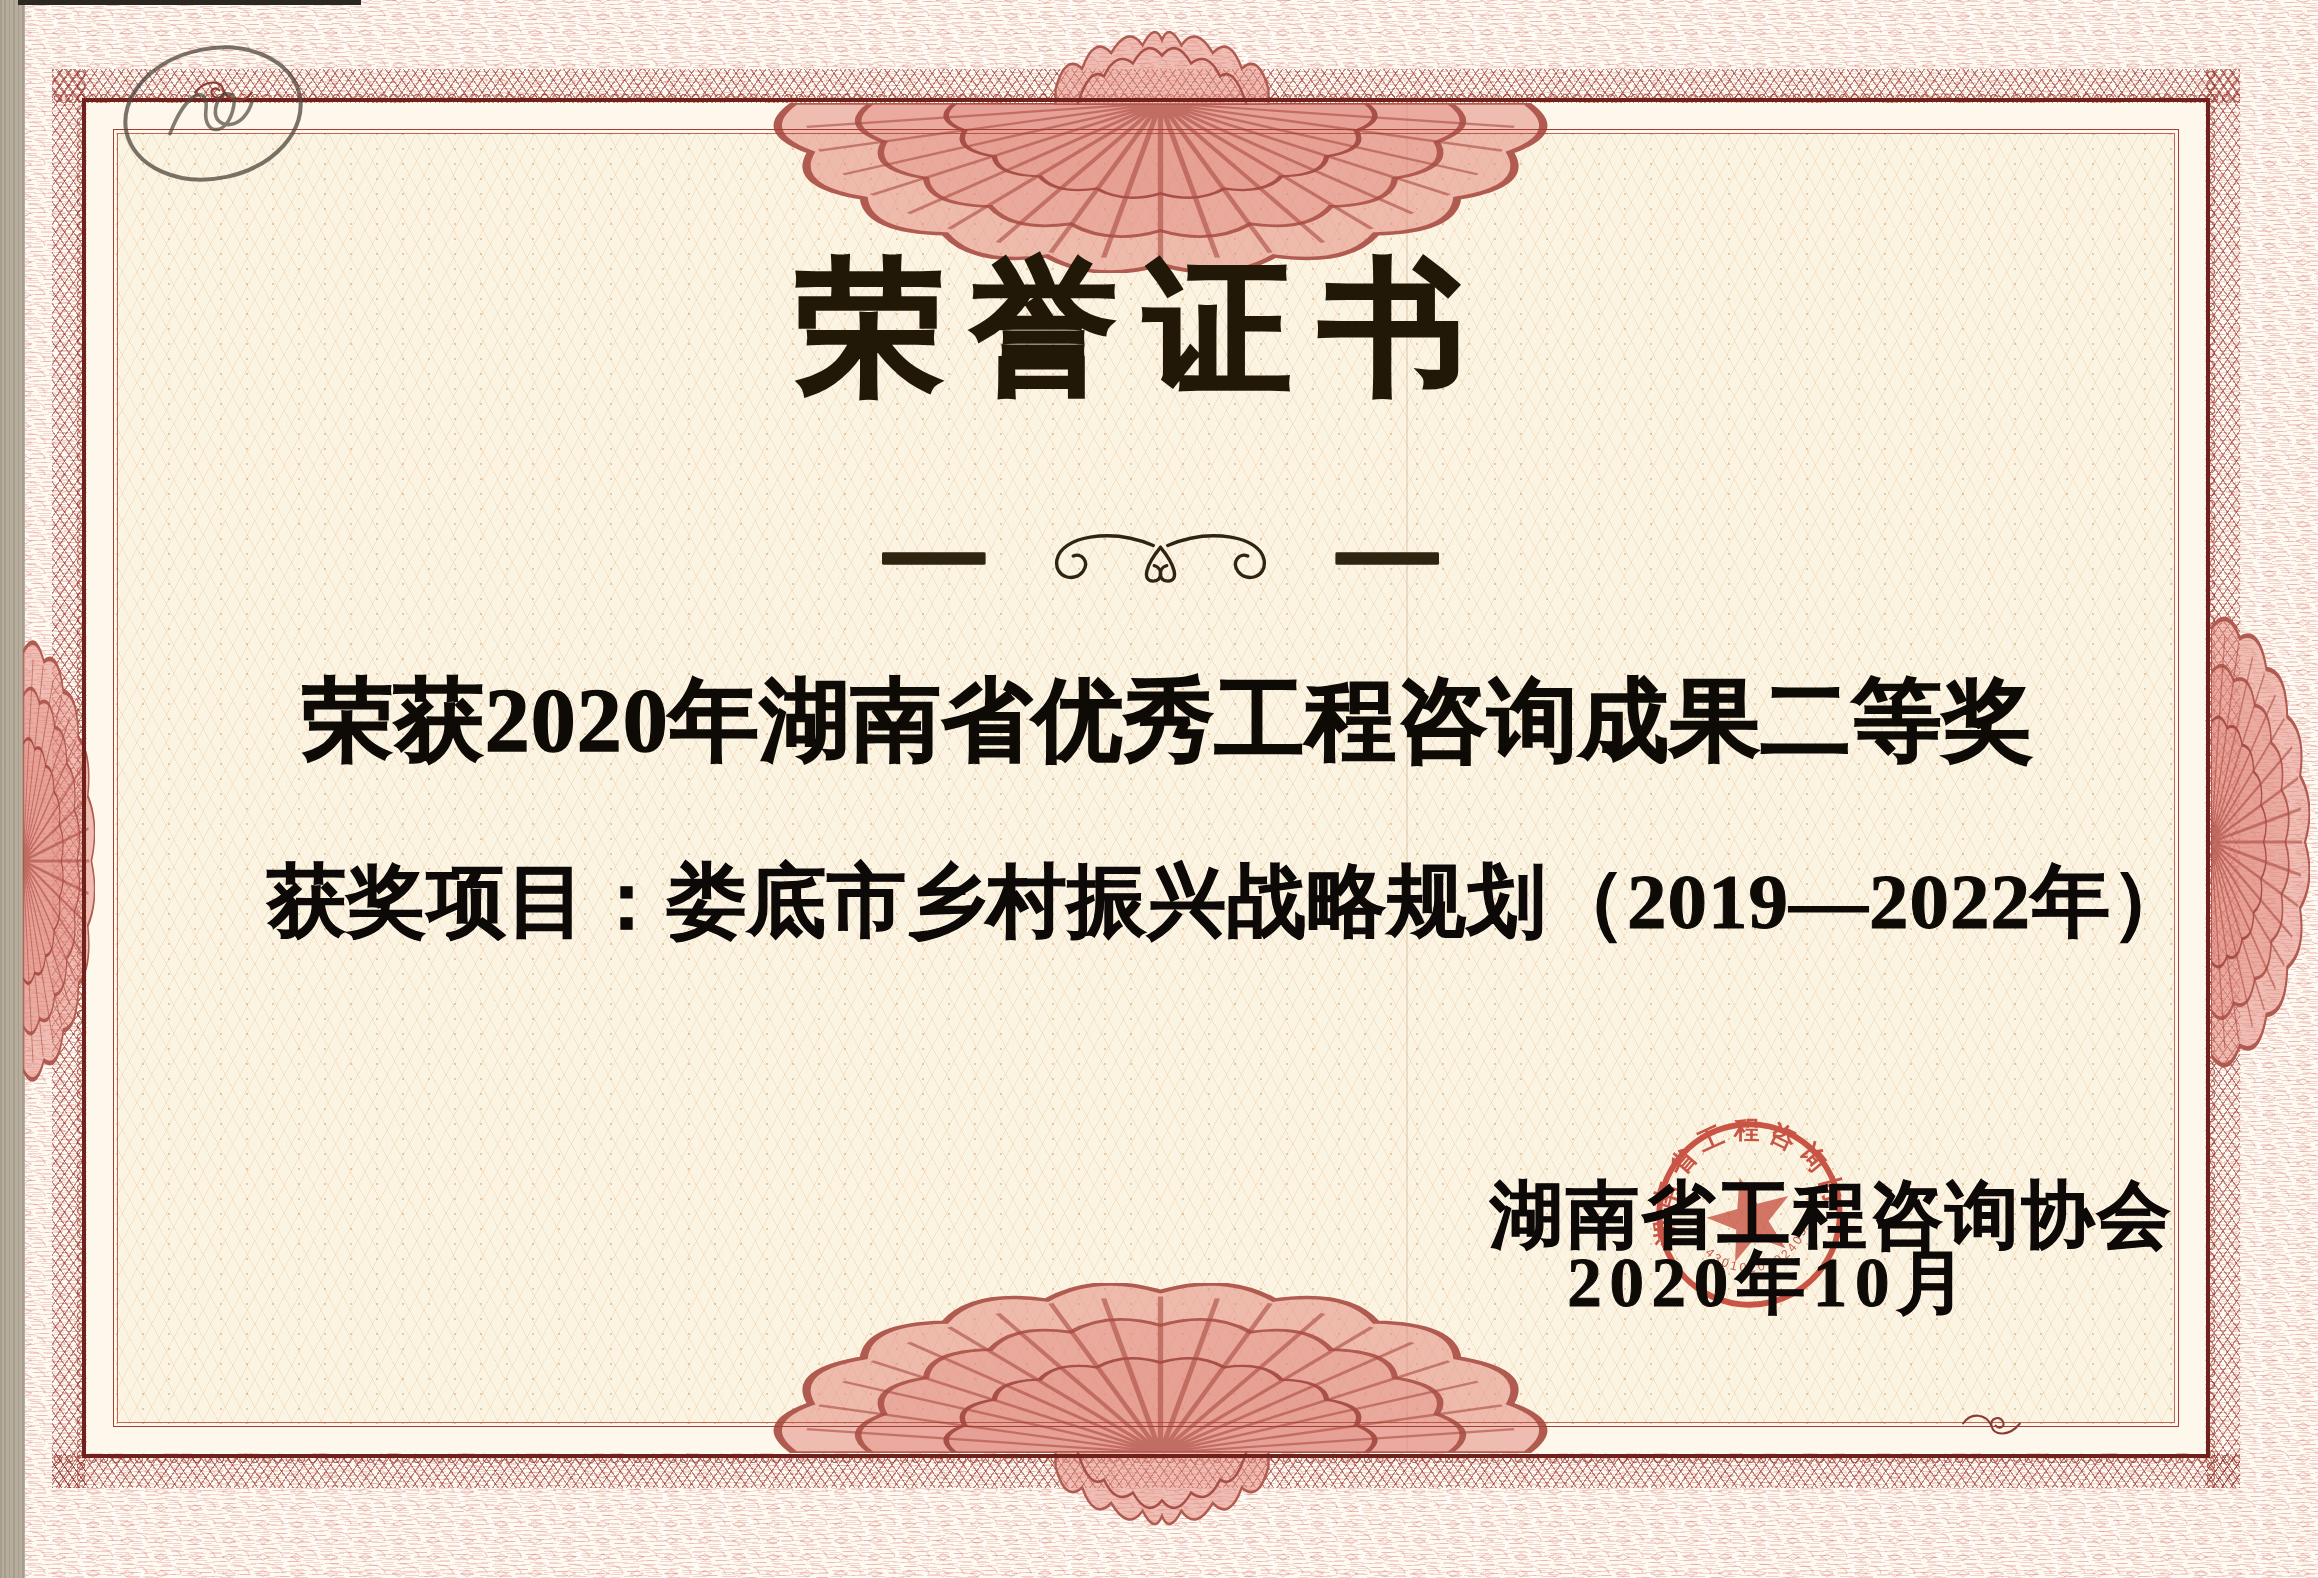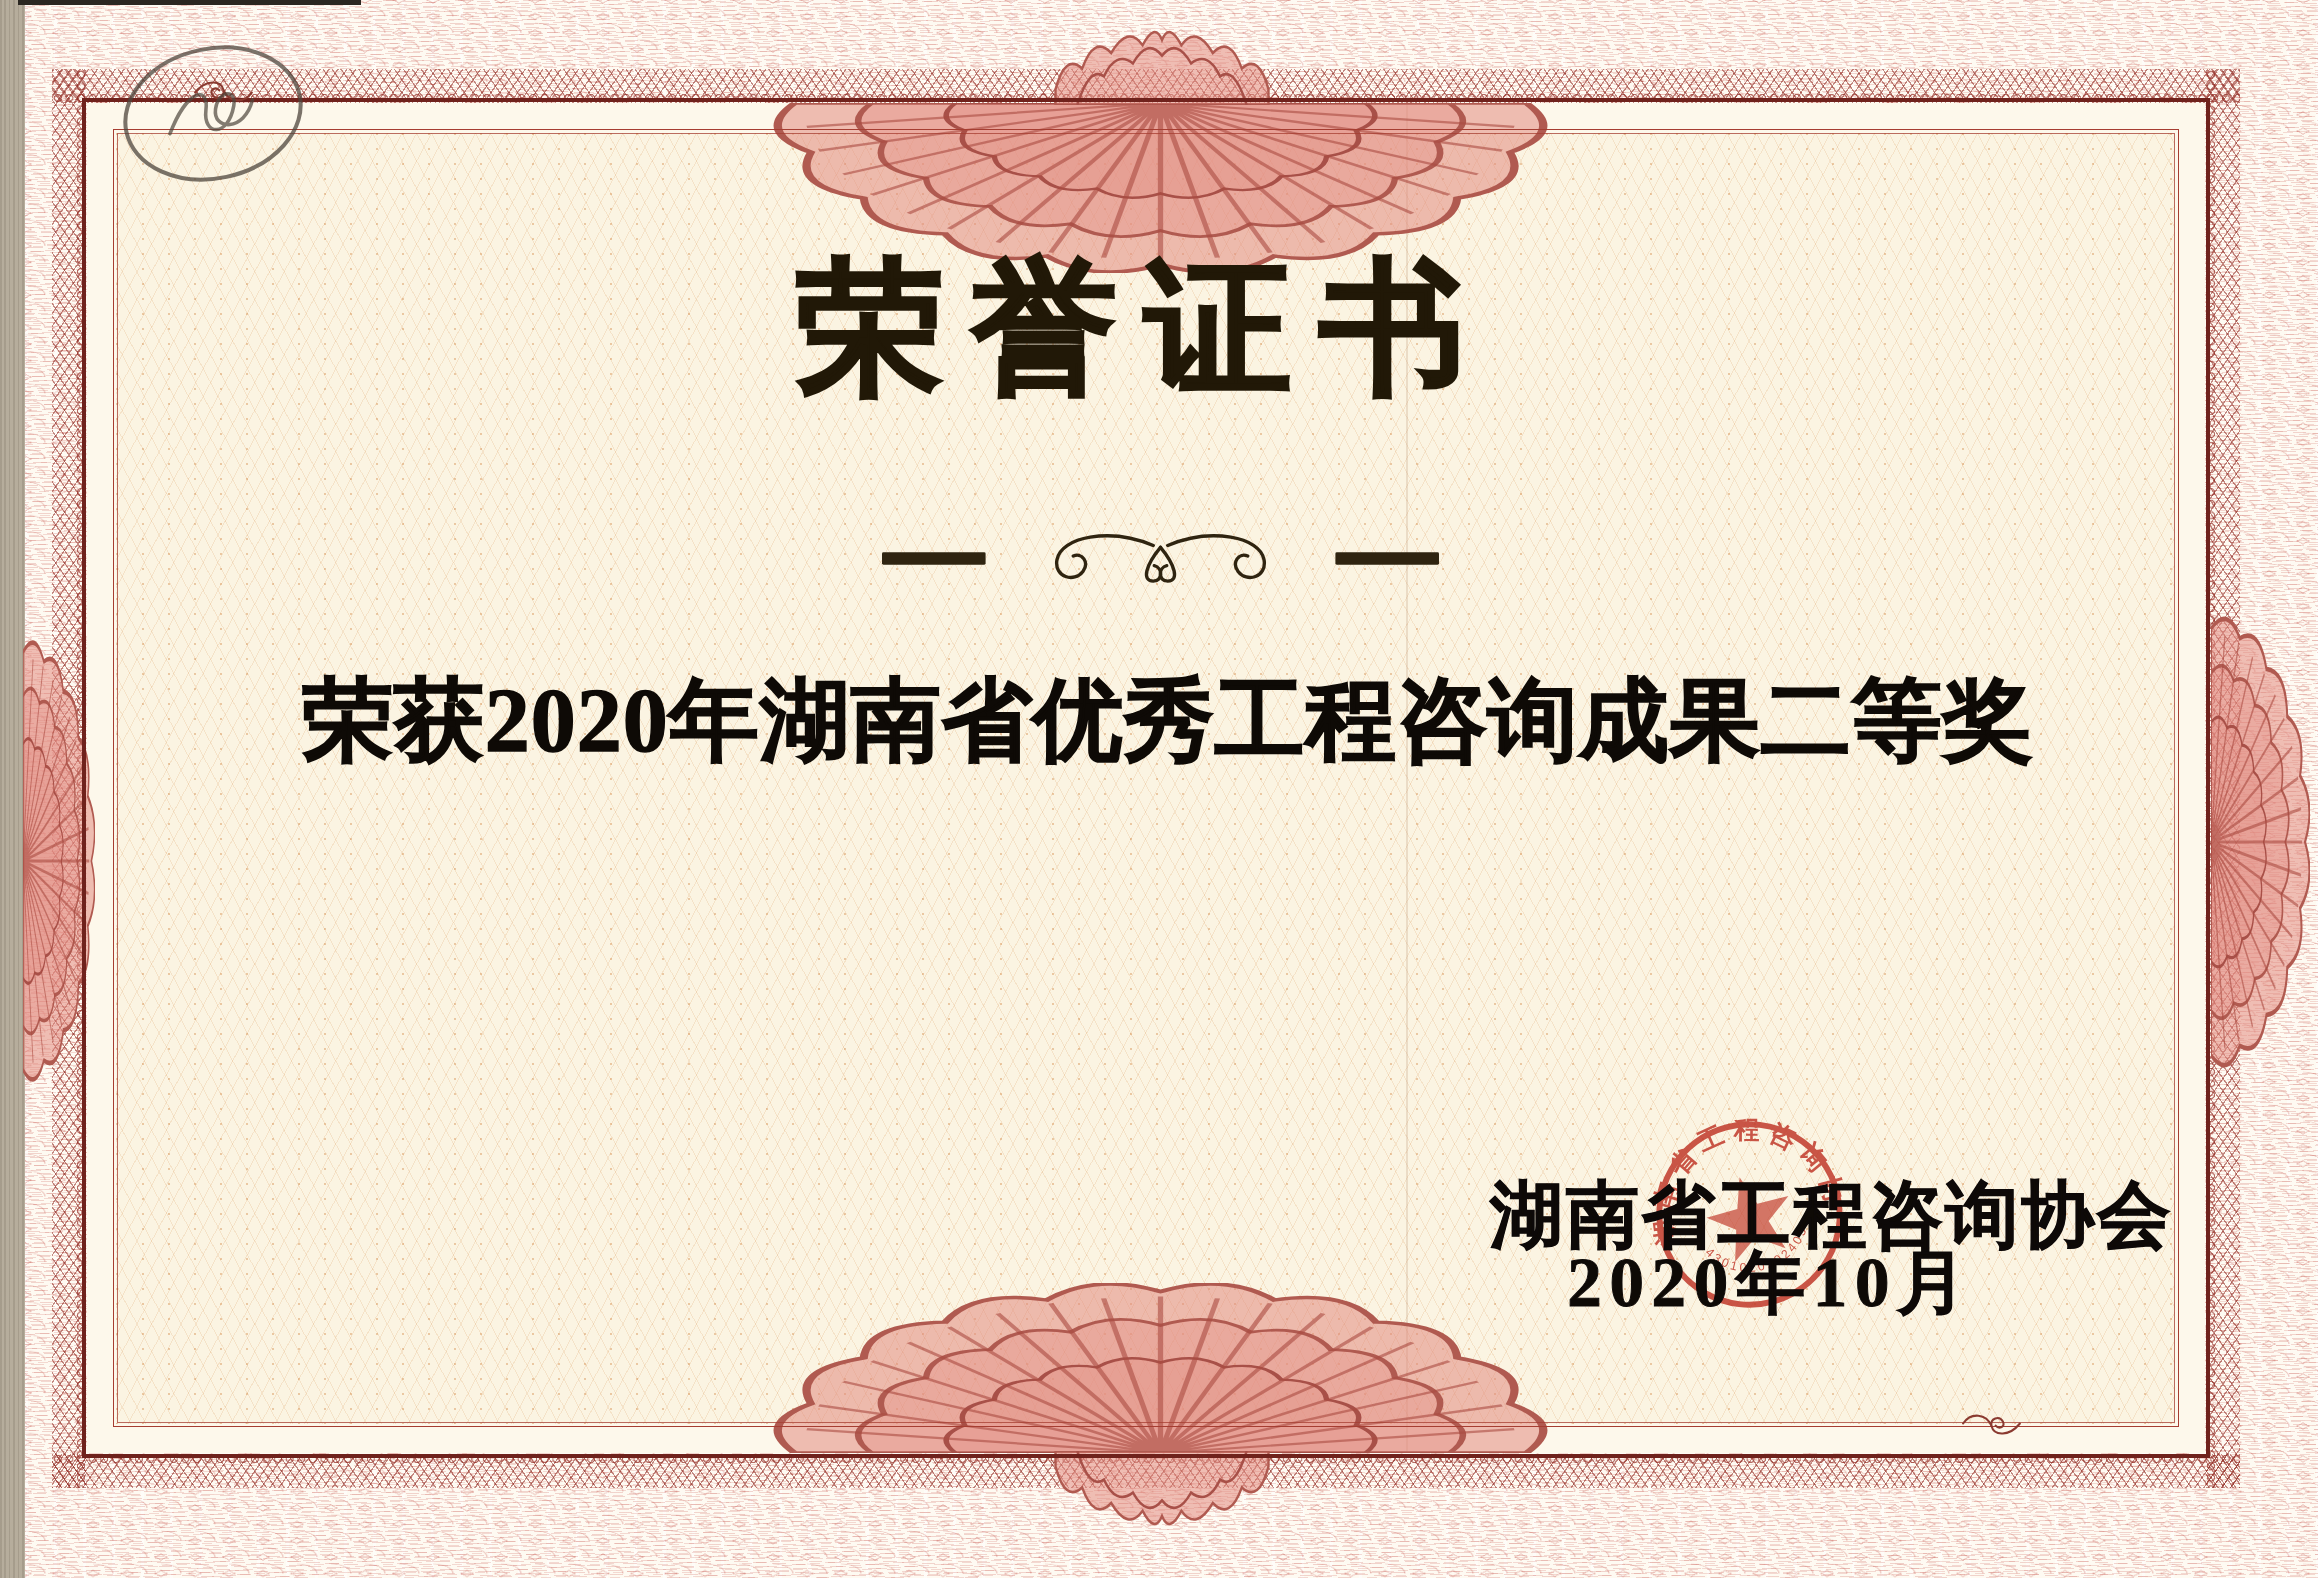--- a/index.html
+++ b/index.html
@@ -177,19 +177,22 @@
     <g fill="none" stroke="#2f2410" stroke-width="7" stroke-linecap="round">
       <path d="M563,30 C473,-8 371,12 363,60 C357,96 399,108 417,84 C431,65 415,44 397,52"></path>
       <path d="M593,30 C683,-8 785,12 793,60 C799,96 757,108 739,84 C725,65 741,44 759,52"></path>
       <path d="M578,34 C548,70 538,104 563,104 C583,104 583,76 565,72"></path>
       <path d="M578,34 C608,70 618,104 593,104 C573,104 573,76 591,72"></path>
     </g>
   </svg>
 
   <div class="txt award">荣获2020年湖南省优秀工程咨询成果二等奖</div>
 
+  <div class="txt fieldline line-project">
+    <span>获奖项目：</span><span>娄底市乡村振兴战略规划（2019—2022年）</span>
+  </div>
 
 
   <div class="txt issuer">湖南省工程咨询协会</div>
   <div class="txt date">2020年10月</div>
 
 </div>
 
 
 </body></html>

